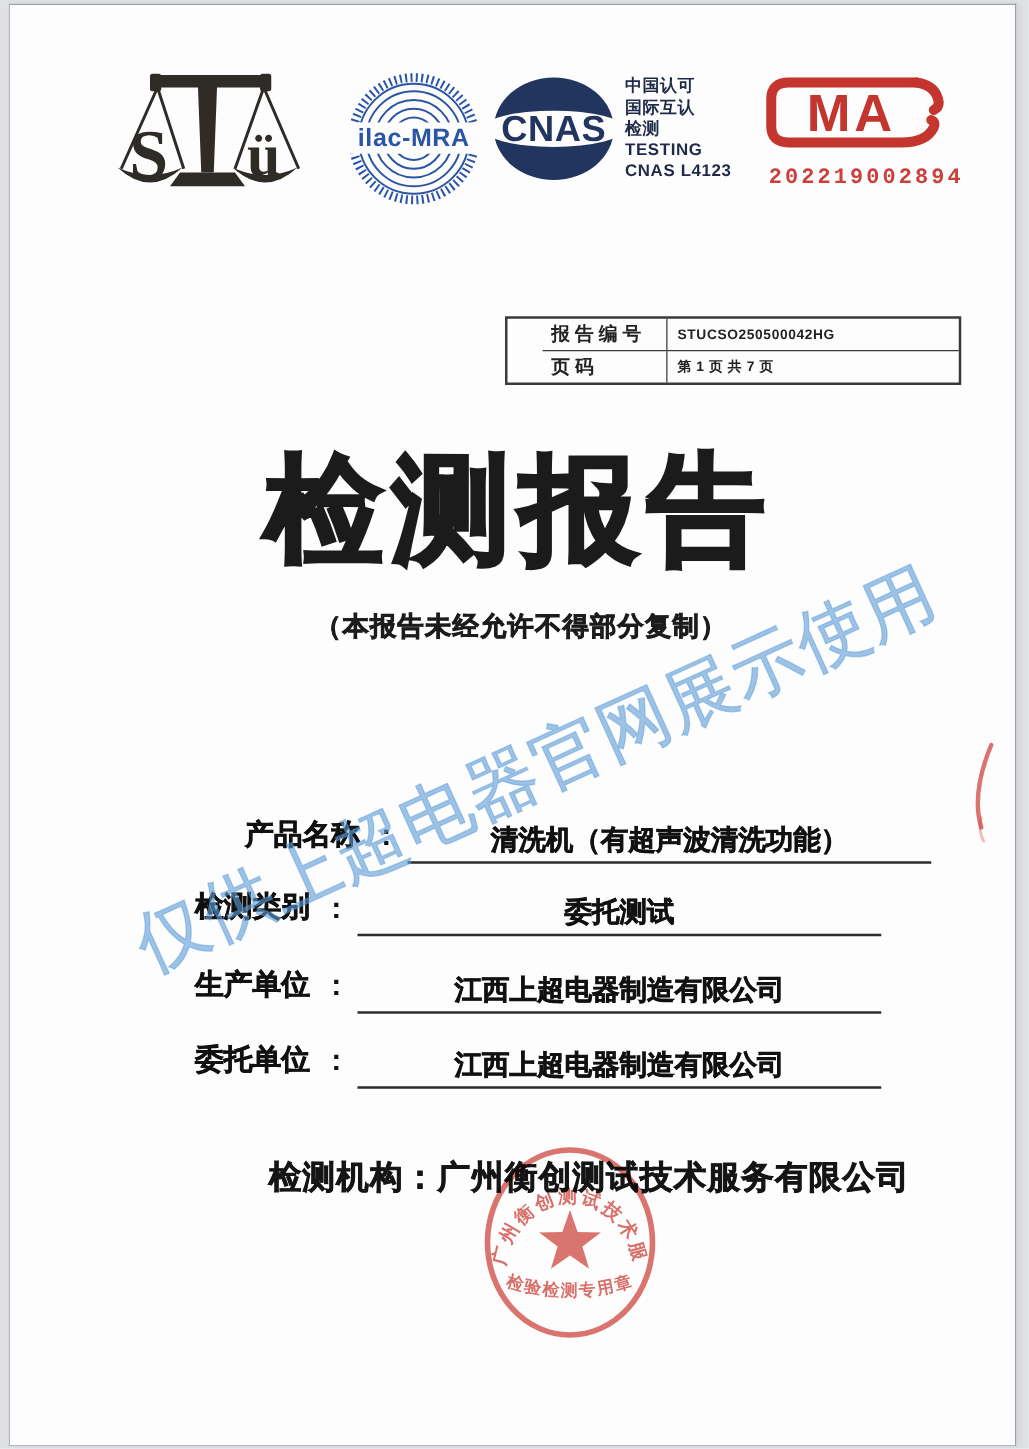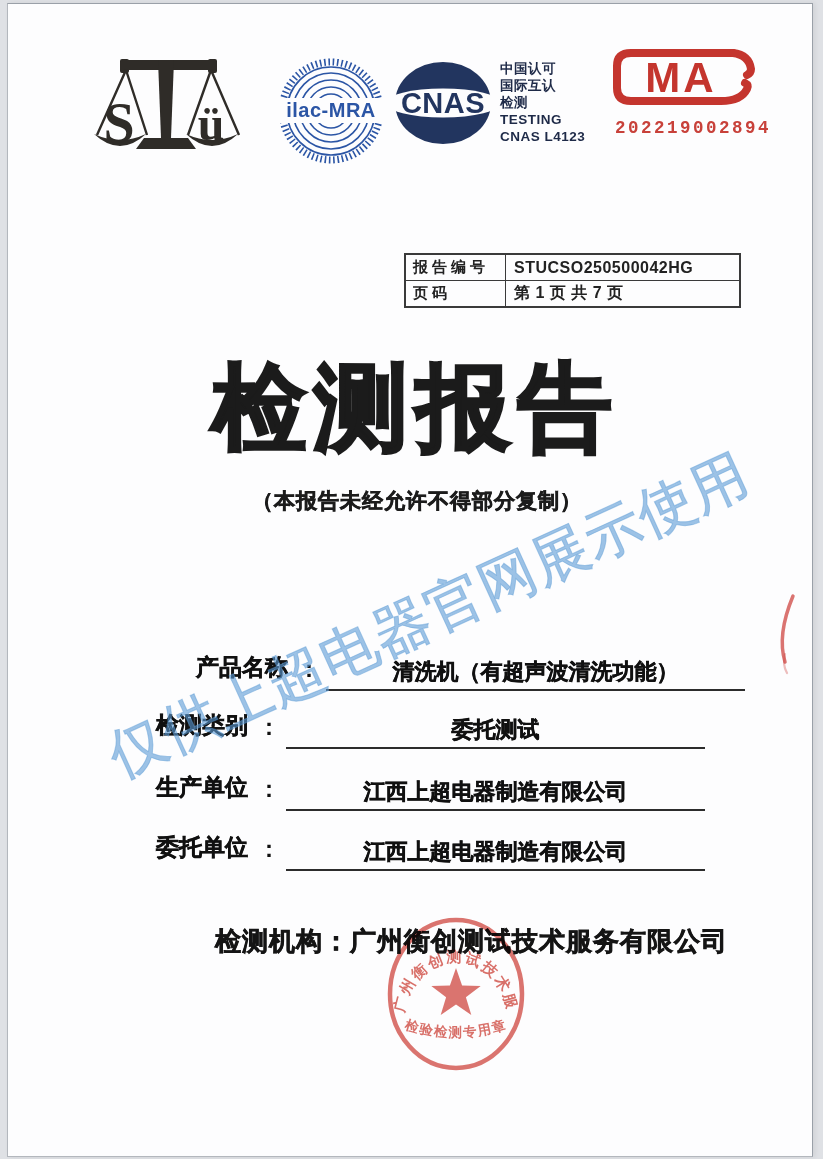--- a/index.html
+++ b/index.html
@@ -14,38 +14,38 @@
     border:1px solid #b3b7bd;border-top-color:#9aa0a8;border-right-color:#9aa0a8;
     box-shadow:2px 0 5px rgba(0,0,0,.07);
   }
   
   .logo{position:absolute;}
   .stu-svg{left:84px;top:50px;}
   .ilac-svg{left:269px;top:53px;}
   .cnas-svg{left:385px;top:55px;}
   .cnas-captions{left:492px;top:56px;color:#1e2a48;font-weight:700;
     font-size:13.5px;line-height:17px;letter-spacing:.5px;}
-  .cma-box{left:601px;top:43px;width:160px;text-align:left;}
+  .cma-box{left:601px;top:56px;width:160px;text-align:left;}
   .cma-number{margin-top:7px;margin-left:6px;color:#c8413a;font-weight:700;
     font-family:"Liberation Mono","DejaVu Sans Mono",monospace;
     font-size:17.5px;letter-spacing:2.5px;}
   
   .report-table{
     position:absolute;left:396px;top:249px;width:333px;
-    border:2px solid #3a3a3a;border-collapse:collapse;color:#222;
+    border:2px solid #3a3a3a;border-collapse:collapse;color:#222;padding-left:28px;
   }
   .report-table .row{display:flex;height:25px;align-items:center;}
   .report-table .row + .row{border-top:1.5px solid #3a3a3a;}
   .report-table .cell-label{
     width:100px;flex:0 0 100px;border-right:1.5px solid #3a3a3a;height:100%;
     display:flex;align-items:center;padding-left:7px;box-sizing:border-box;
     font-size:15px;font-weight:700;letter-spacing:4px;
   }
   .report-table .cell-value{
-    flex:1;padding-left:8px;font-size:16px;font-weight:700;letter-spacing:.5px;
+    flex:1;padding-left:8px;font-size:11px;font-weight:700;letter-spacing:.5px;
   }
   
   .doc-title{
     position:absolute;top:348px;left:0;width:100%;text-align:center;
     font-size:94px;line-height:1.2;font-weight:900;color:#1b1b1b;
     letter-spacing:8px;padding-left:12px;box-sizing:border-box;
     -webkit-text-stroke:3px #1b1b1b;
   }
   .doc-subtitle{
     position:absolute;top:483px;left:0;width:100%;text-align:center;

